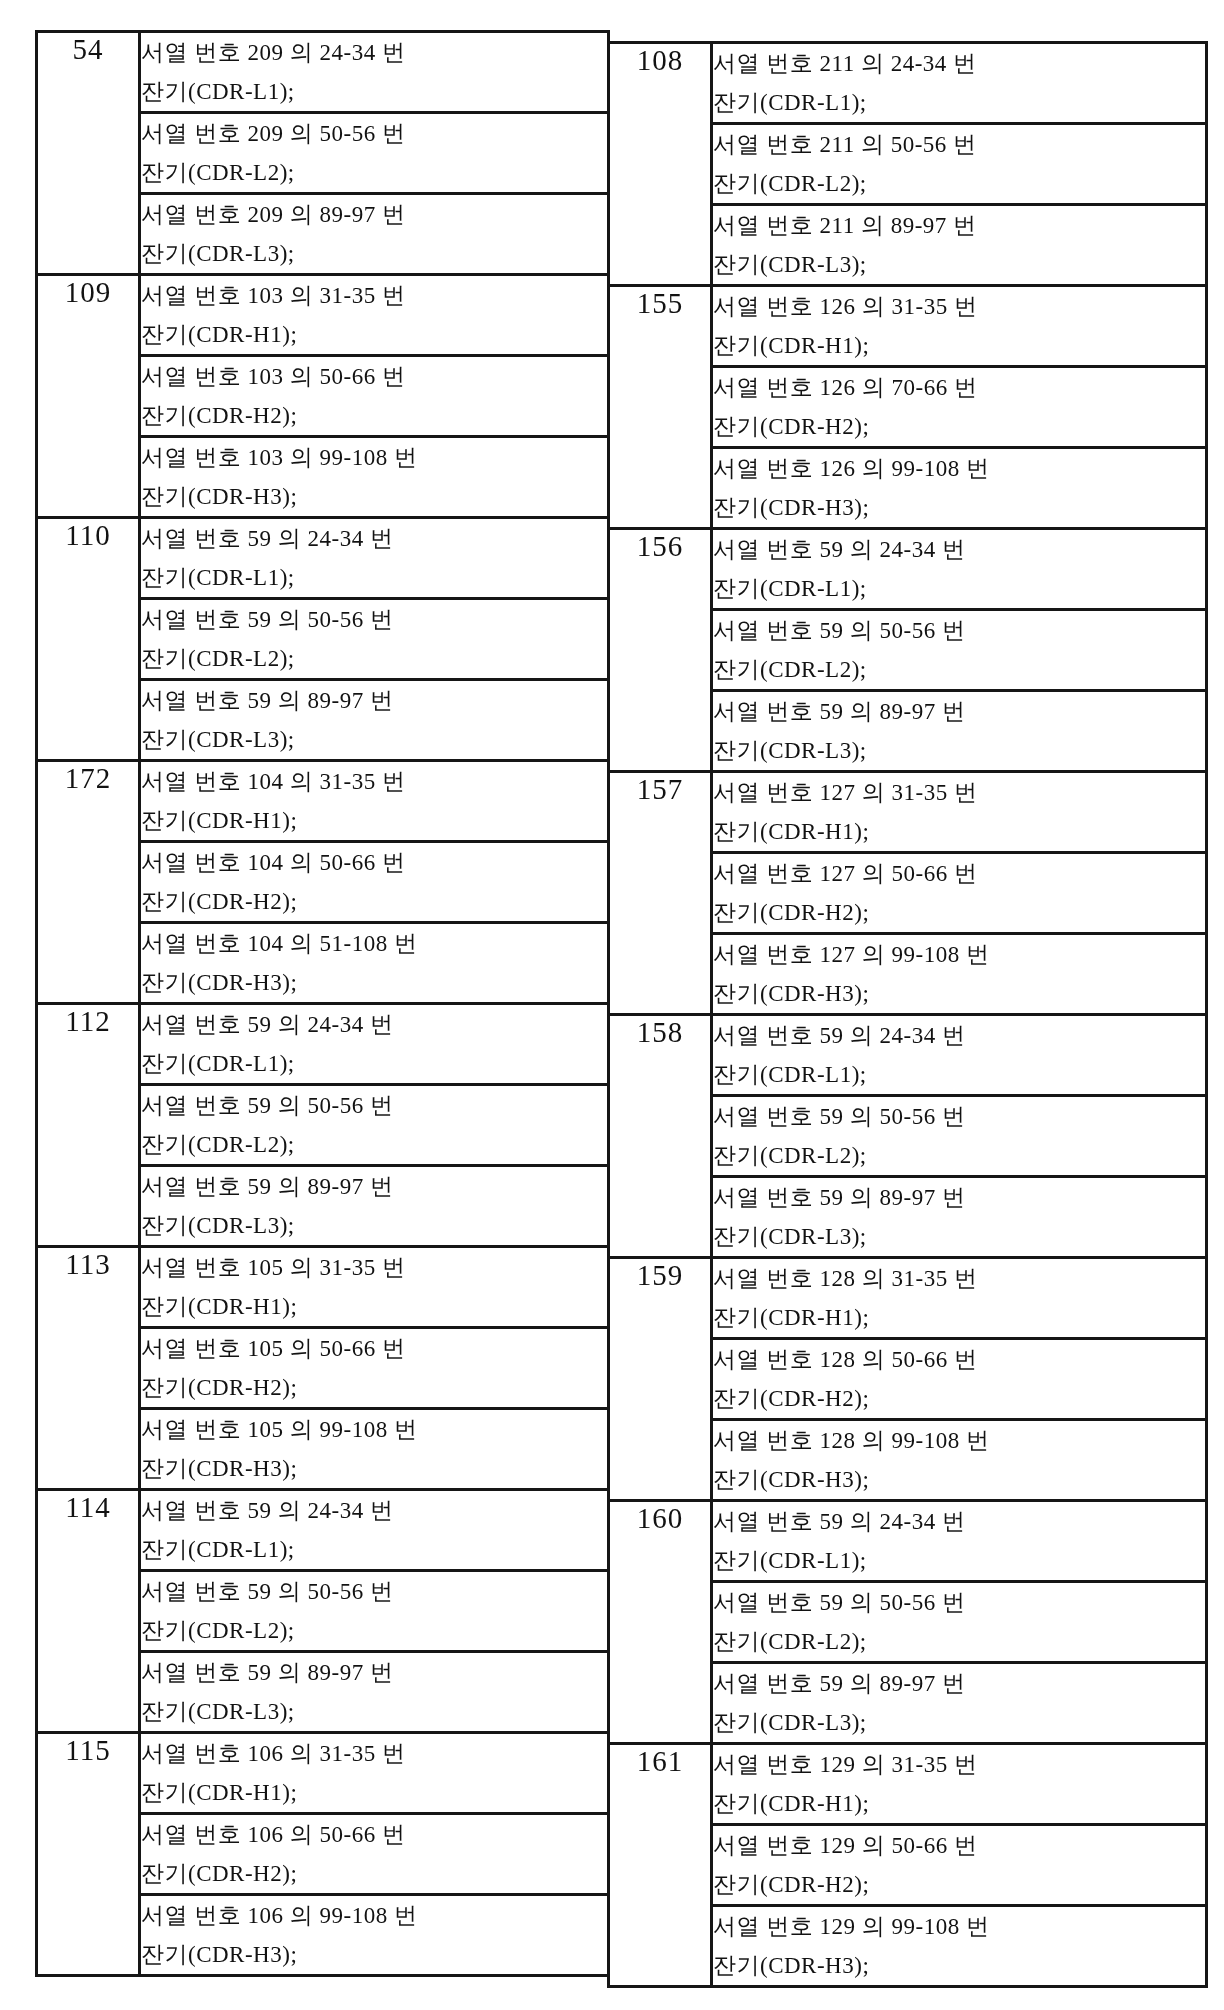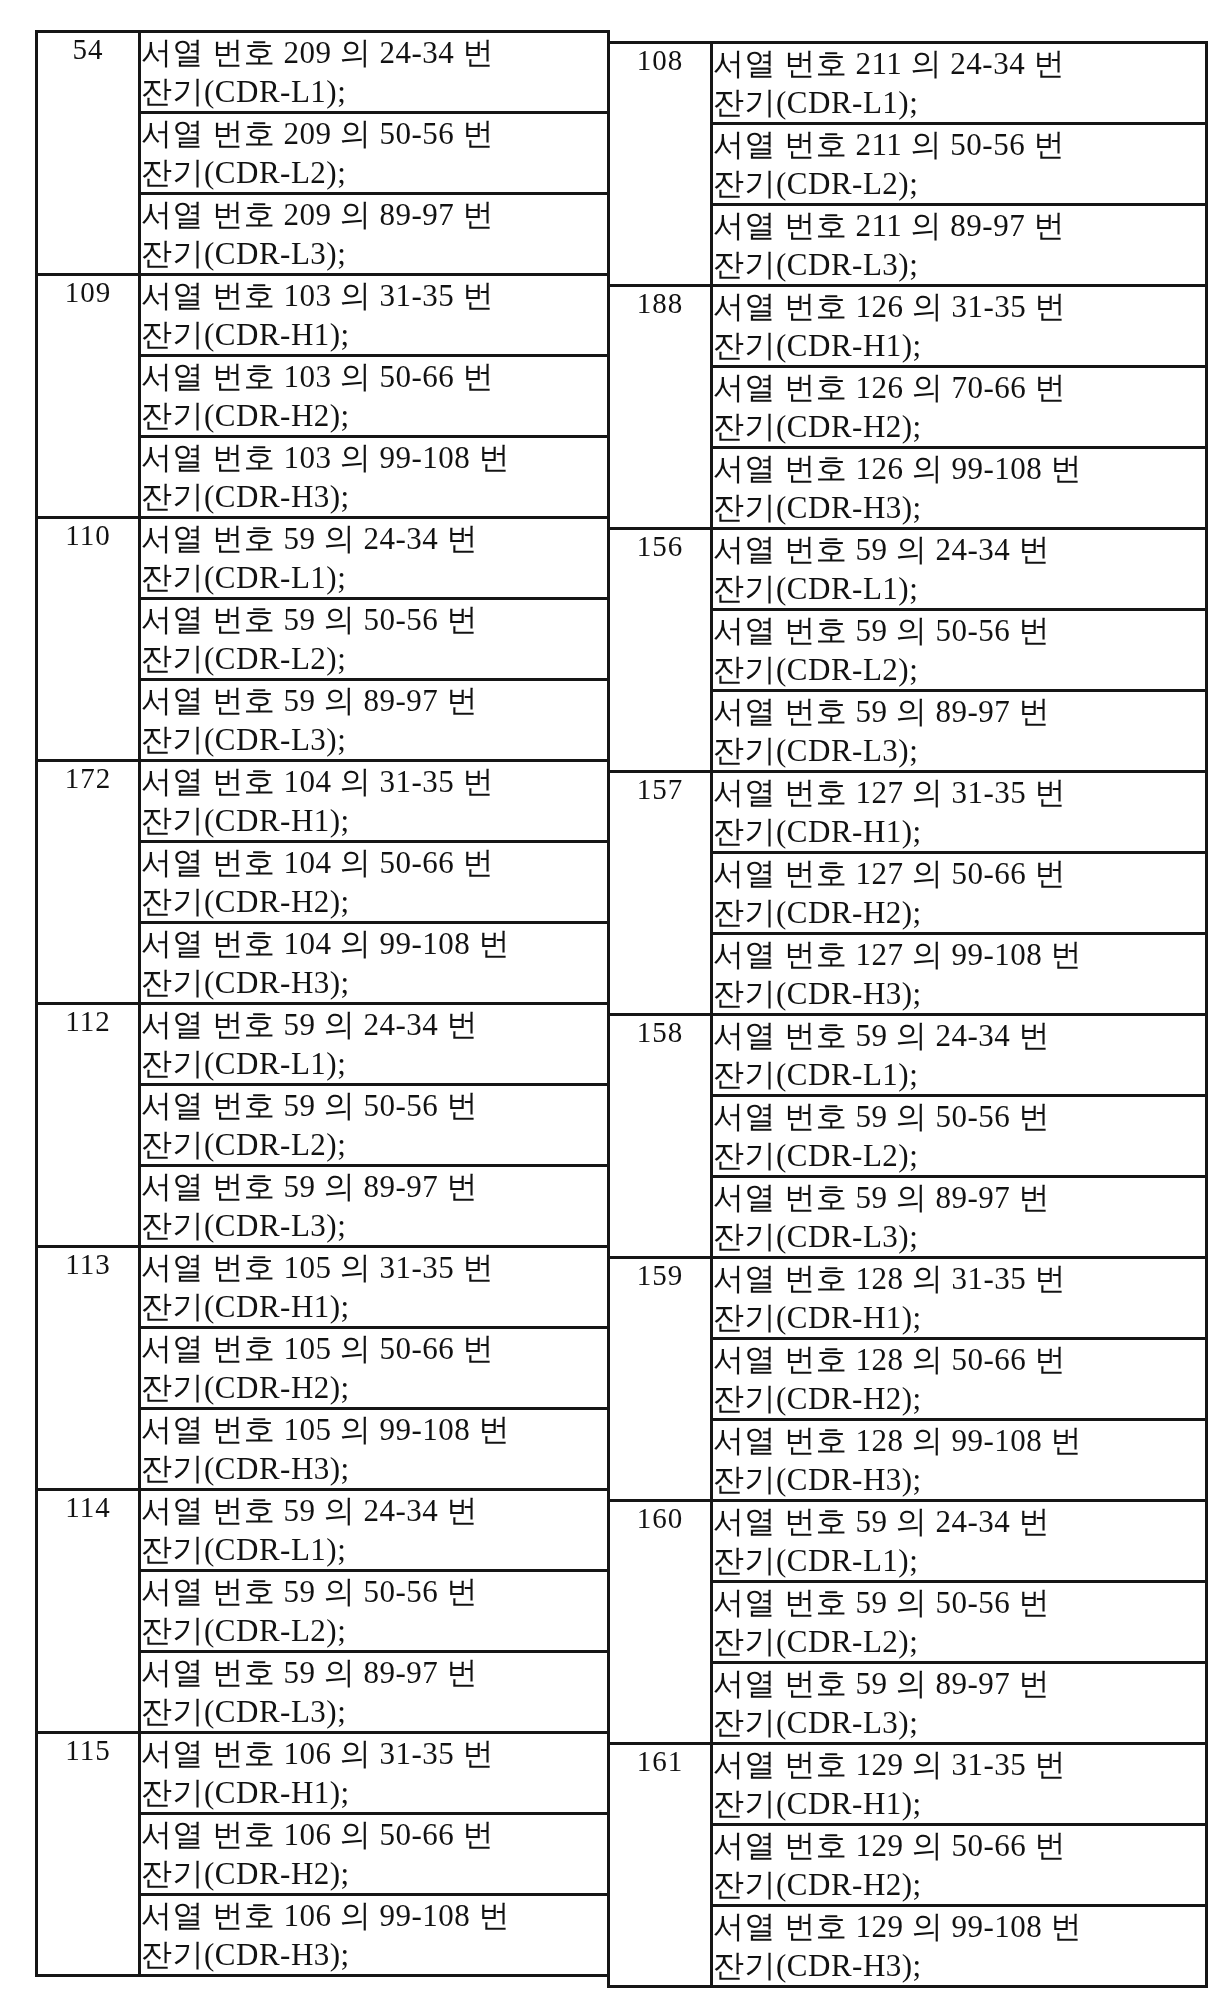--- a/index.html
+++ b/index.html
@@ -32,21 +32,21 @@
     text-align: center;
     font-size: 29px;
     padding-top: 8px;
     letter-spacing: 1px;
   }
   #left-table  td.id-cell { width: 100px; }
   #right-table td.id-cell { width: 100px; }
   #left-table  td.text-cell { width: 466px; }
   #right-table td.text-cell { width: 492px; }
   td.text-cell {
-    font-size: 31px;
+    font-size: 23px;
     padding: 1px 2px 0 10px;
   }
   .line {
     height: 39px;
     line-height: 39px;
     white-space: nowrap;
     overflow: hidden;
     letter-spacing: 0.5px;
   }
 </style>
@@ -121,21 +121,21 @@
           </td>
         </tr>
         <tr>
           <td class="text-cell">
             <div class="line">서열 번호 104 의 50-66 번</div>
             <div class="line">잔기(CDR-H2);</div>
           </td>
         </tr>
         <tr>
           <td class="text-cell">
-            <div class="line">서열 번호 104 의 99-108 번</div>
+            <div class="line">서열 번호 104 의 51-108 번</div>
             <div class="line">잔기(CDR-H3);</div>
           </td>
         </tr>
         <tr>
           <td class="id-cell" rowspan="3">112</td>
           <td class="text-cell">
             <div class="line">서열 번호 59 의 24-34 번</div>
             <div class="line">잔기(CDR-L1);</div>
           </td>
         </tr>
@@ -225,21 +225,21 @@
             <div class="line">잔기(CDR-L2);</div>
           </td>
         </tr>
         <tr>
           <td class="text-cell">
             <div class="line">서열 번호 211 의 89-97 번</div>
             <div class="line">잔기(CDR-L3);</div>
           </td>
         </tr>
         <tr>
-          <td class="id-cell" rowspan="3">188</td>
+          <td class="id-cell" rowspan="3">155</td>
           <td class="text-cell">
             <div class="line">서열 번호 126 의 31-35 번</div>
             <div class="line">잔기(CDR-H1);</div>
           </td>
         </tr>
         <tr>
           <td class="text-cell">
             <div class="line">서열 번호 126 의 70-66 번</div>
             <div class="line">잔기(CDR-H2);</div>
           </td>

